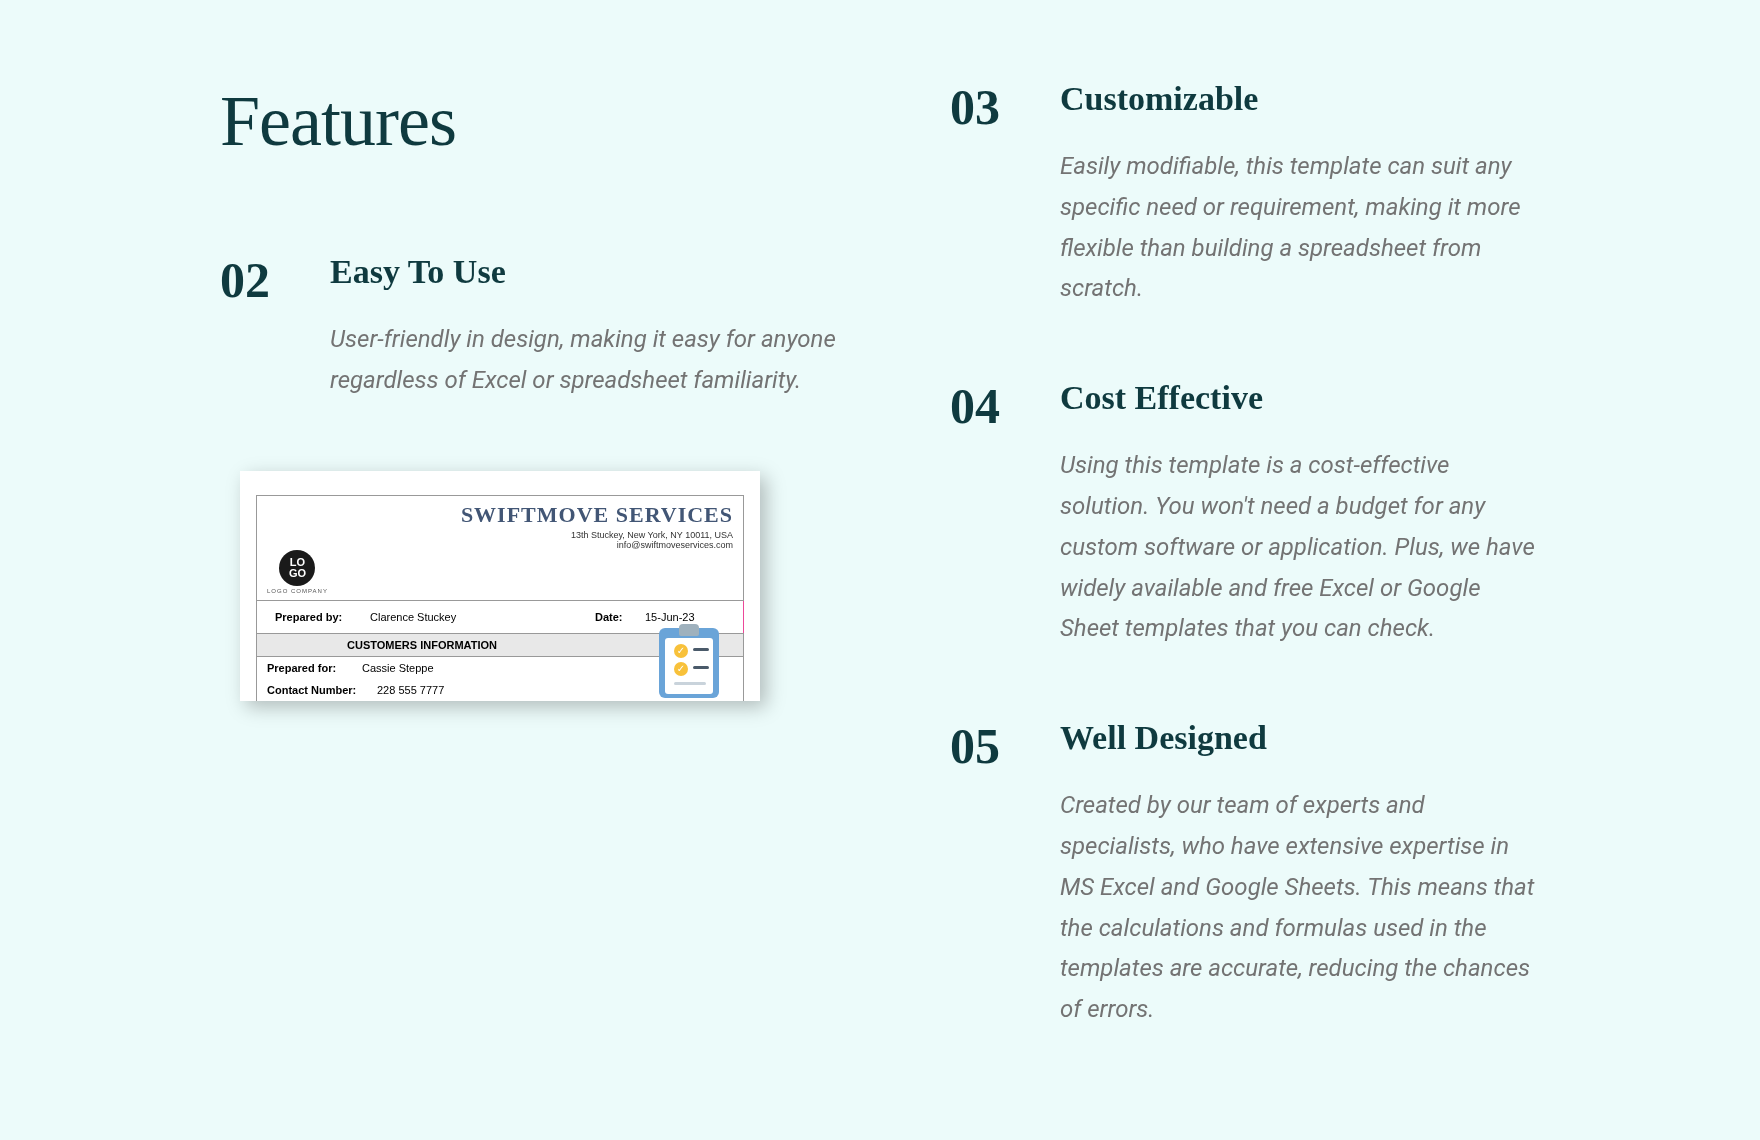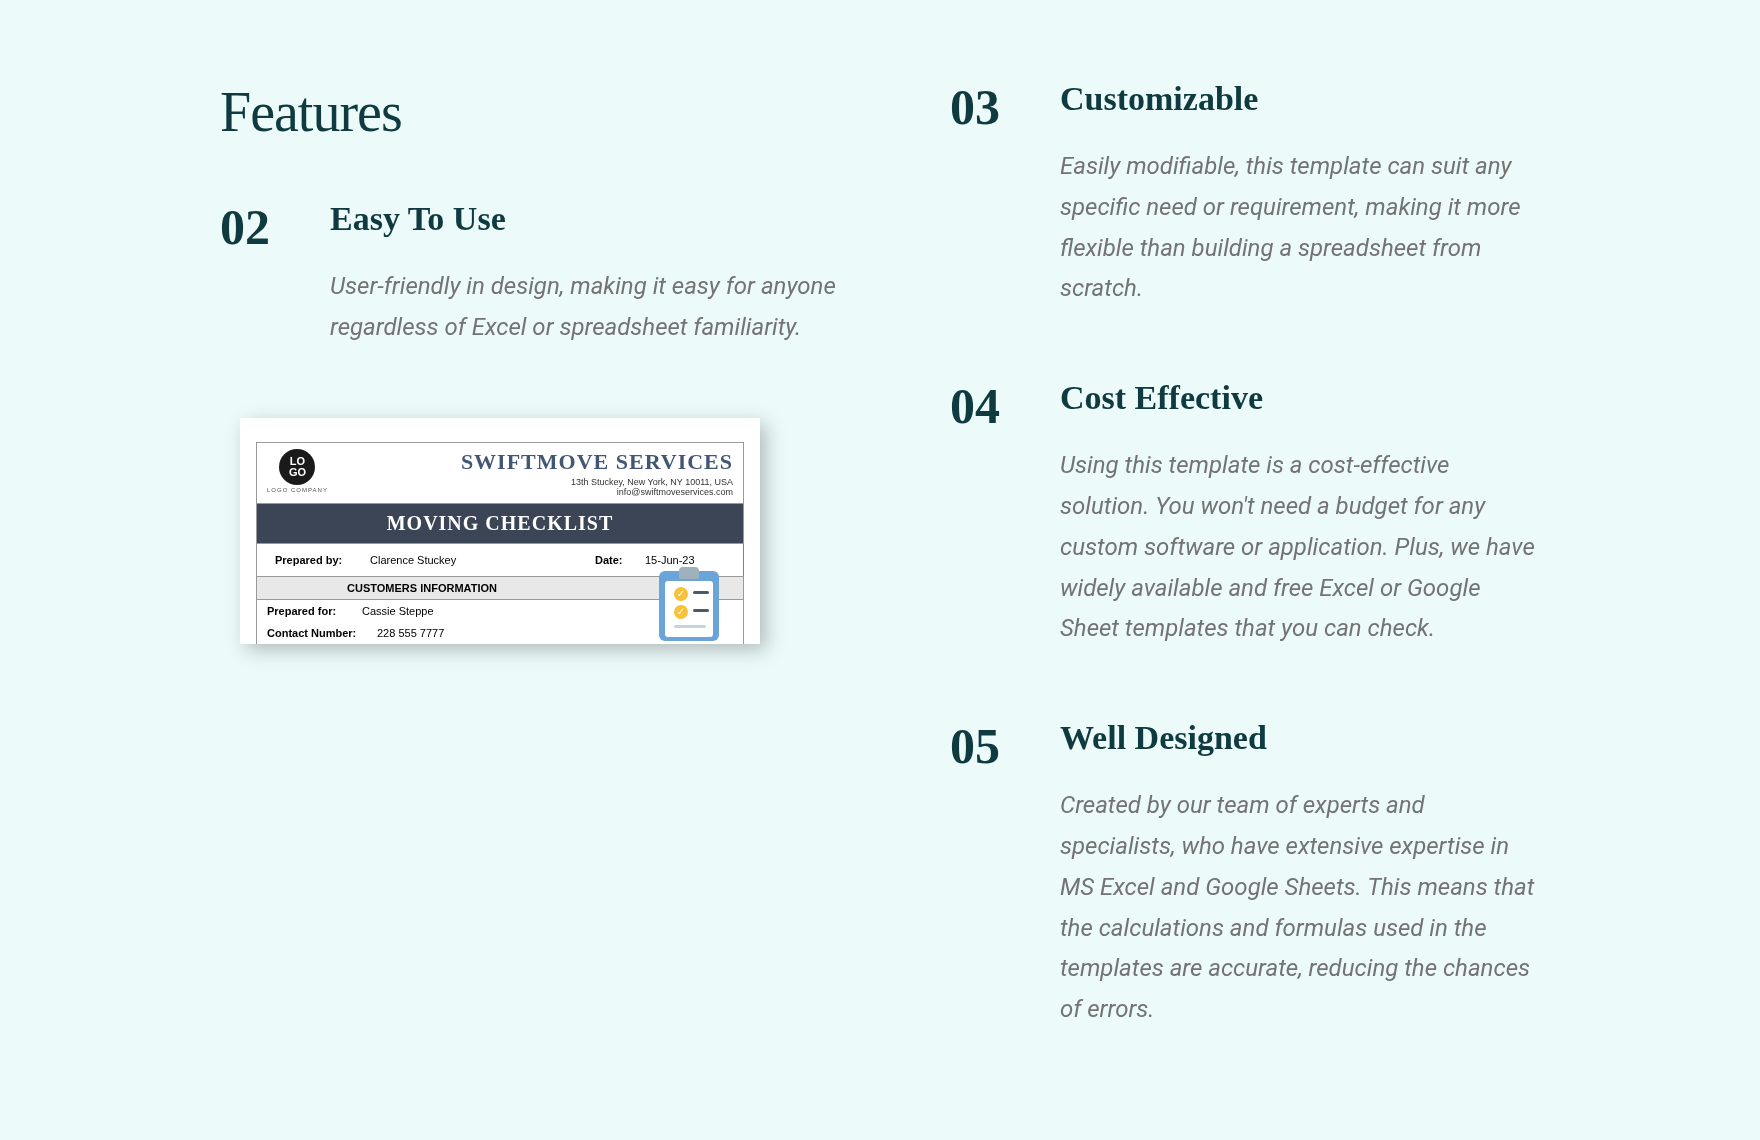--- a/index.html
+++ b/index.html
@@ -15,24 +15,24 @@
   margin: 0 auto;
   padding-top: 80px;
   display: grid;
   grid-template-columns: 1fr 1fr;
   column-gap: 60px;
 }
 .col-left { padding-right: 10px; }
 .col-right { padding-left: 40px; }
 .heading {
   font-family: Georgia, "Times New Roman", serif;
-  font-size: 56px;
+  font-size: 72px;
   font-weight: 400;
   color: #0f3a3f;
-  margin-bottom: 56px;
+  margin-bottom: 90px;
   letter-spacing: -1px;
 }
 .feature {
   display: flex;
   align-items: flex-start;
   margin-bottom: 70px;
 }
 .num {
   font-family: Georgia, "Times New Roman", serif;
   font-size: 50px;
@@ -80,20 +80,21 @@
   background: #1a1a1a;
   border-radius: 50%;
   color: #fff;
   font-size: 11px;
   font-weight: 700;
   display: flex;
   align-items: center;
   justify-content: center;
   line-height: 1;
   text-align: center;
+  margin-top: 48px;
 }
 .logo-sub {
   font-size: 6px;
   color: #555;
   letter-spacing: 1px;
   margin-top: 2px;
 }
 .company-info { text-align: right; }
 .company-name {
   font-family: Georgia, serif;
@@ -224,21 +225,20 @@
             <div class="logo-circle" style="white-space:pre;">LO
 GO</div>
             <div class="logo-sub">LOGO COMPANY</div>
           </div>
           <div class="company-info">
             <div class="company-name">SWIFTMOVE SERVICES</div>
             <div class="company-addr">13th Stuckey, New York, NY 10011, USA</div>
             <div class="company-email">info@swiftmoveservices.com</div>
           </div>
         </div>
-        <div class="checklist-bar">MOVING CHECKLIST</div>
 
         <div class="info-row">
           <span class="lbl">Prepared by:</span>
           <span class="val">Clarence Stuckey</span>
           <span class="dlbl">Date:</span>
           <span class="dval">15-Jun-23</span>
         </div>
 
         <div class="details-wrap">
           <div class="section-bar">

